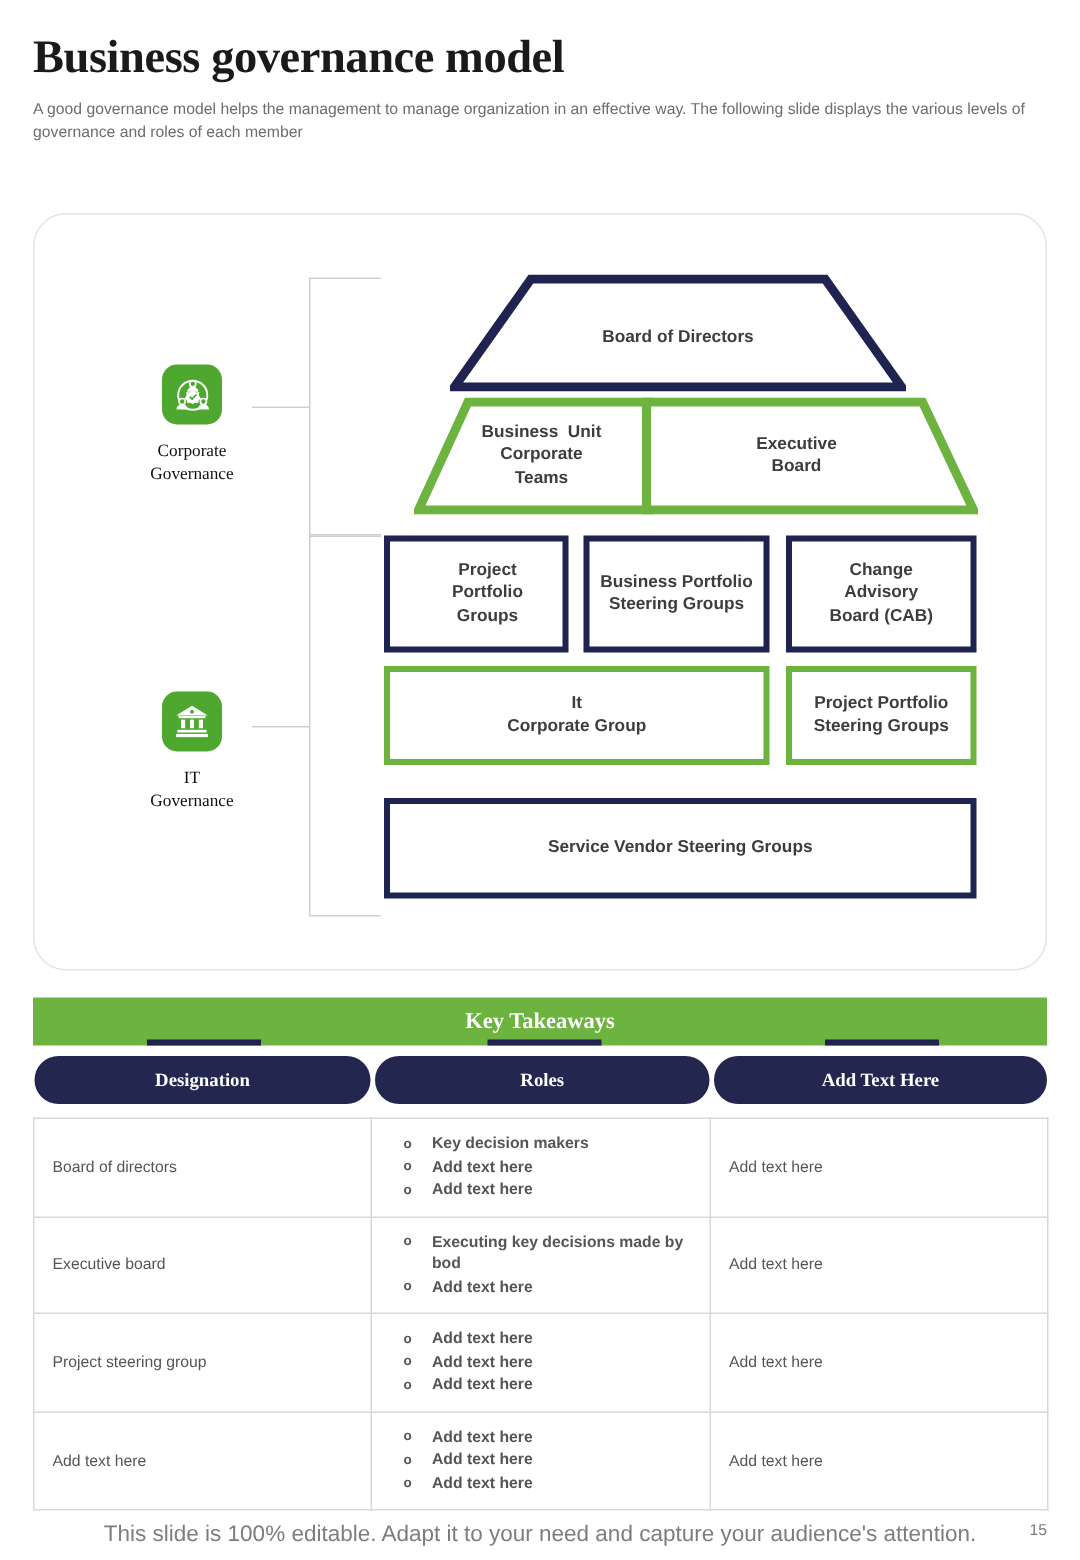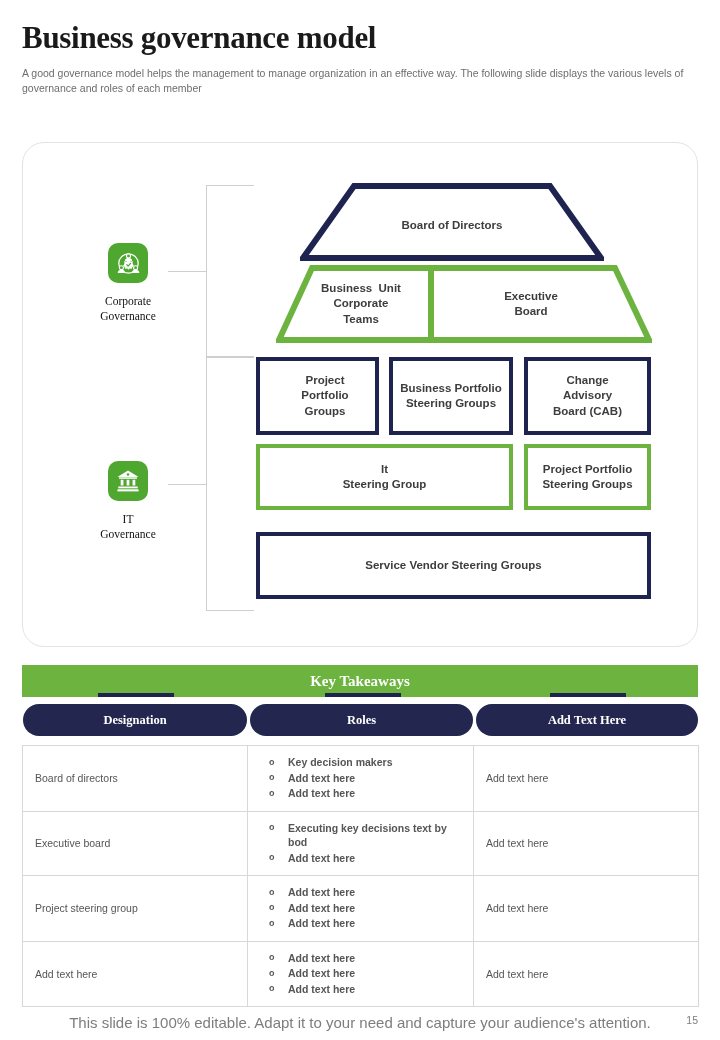--- a/index.html
+++ b/index.html
@@ -250,21 +250,21 @@
     <div class="txt">
       <span>Change</span><br>
       <span>Advisory</span><br>
       <span>Board (CAB)</span>
     </div>
   </div>
 
   <div class="shape box-green" style="left:233px;top:301px;width:257px;height:66px;">
     <div class="txt">
       <span>It</span><br>
-      <span>Steering Group</span>
+      <span>Corporate Group</span>
     </div>
   </div>
 
   <div class="shape box-green" style="left:501px;top:301px;width:127px;height:66px;">
     <div class="txt">
       <span>Project Portfolio</span><br>
       <span>Steering Groups</span>
     </div>
   </div>
 
@@ -302,21 +302,21 @@
           <li>Add text here</li>
           <li>Add text here</li>
         </ul>
       </td>
       <td class="c2">Add text here</td>
     </tr>
     <tr>
       <td class="c0">Executive board</td>
       <td class="c1">
         <ul class="bl">
-          <li>Executing key decisions text by bod</li>
+          <li>Executing key decisions made by bod</li>
           <li>Add text here</li>
         </ul>
       </td>
       <td class="c2">Add text here</td>
     </tr>
     <tr>
       <td class="c0">Project steering group</td>
       <td class="c1">
         <ul class="bl">
           <li>Add text here</li>

